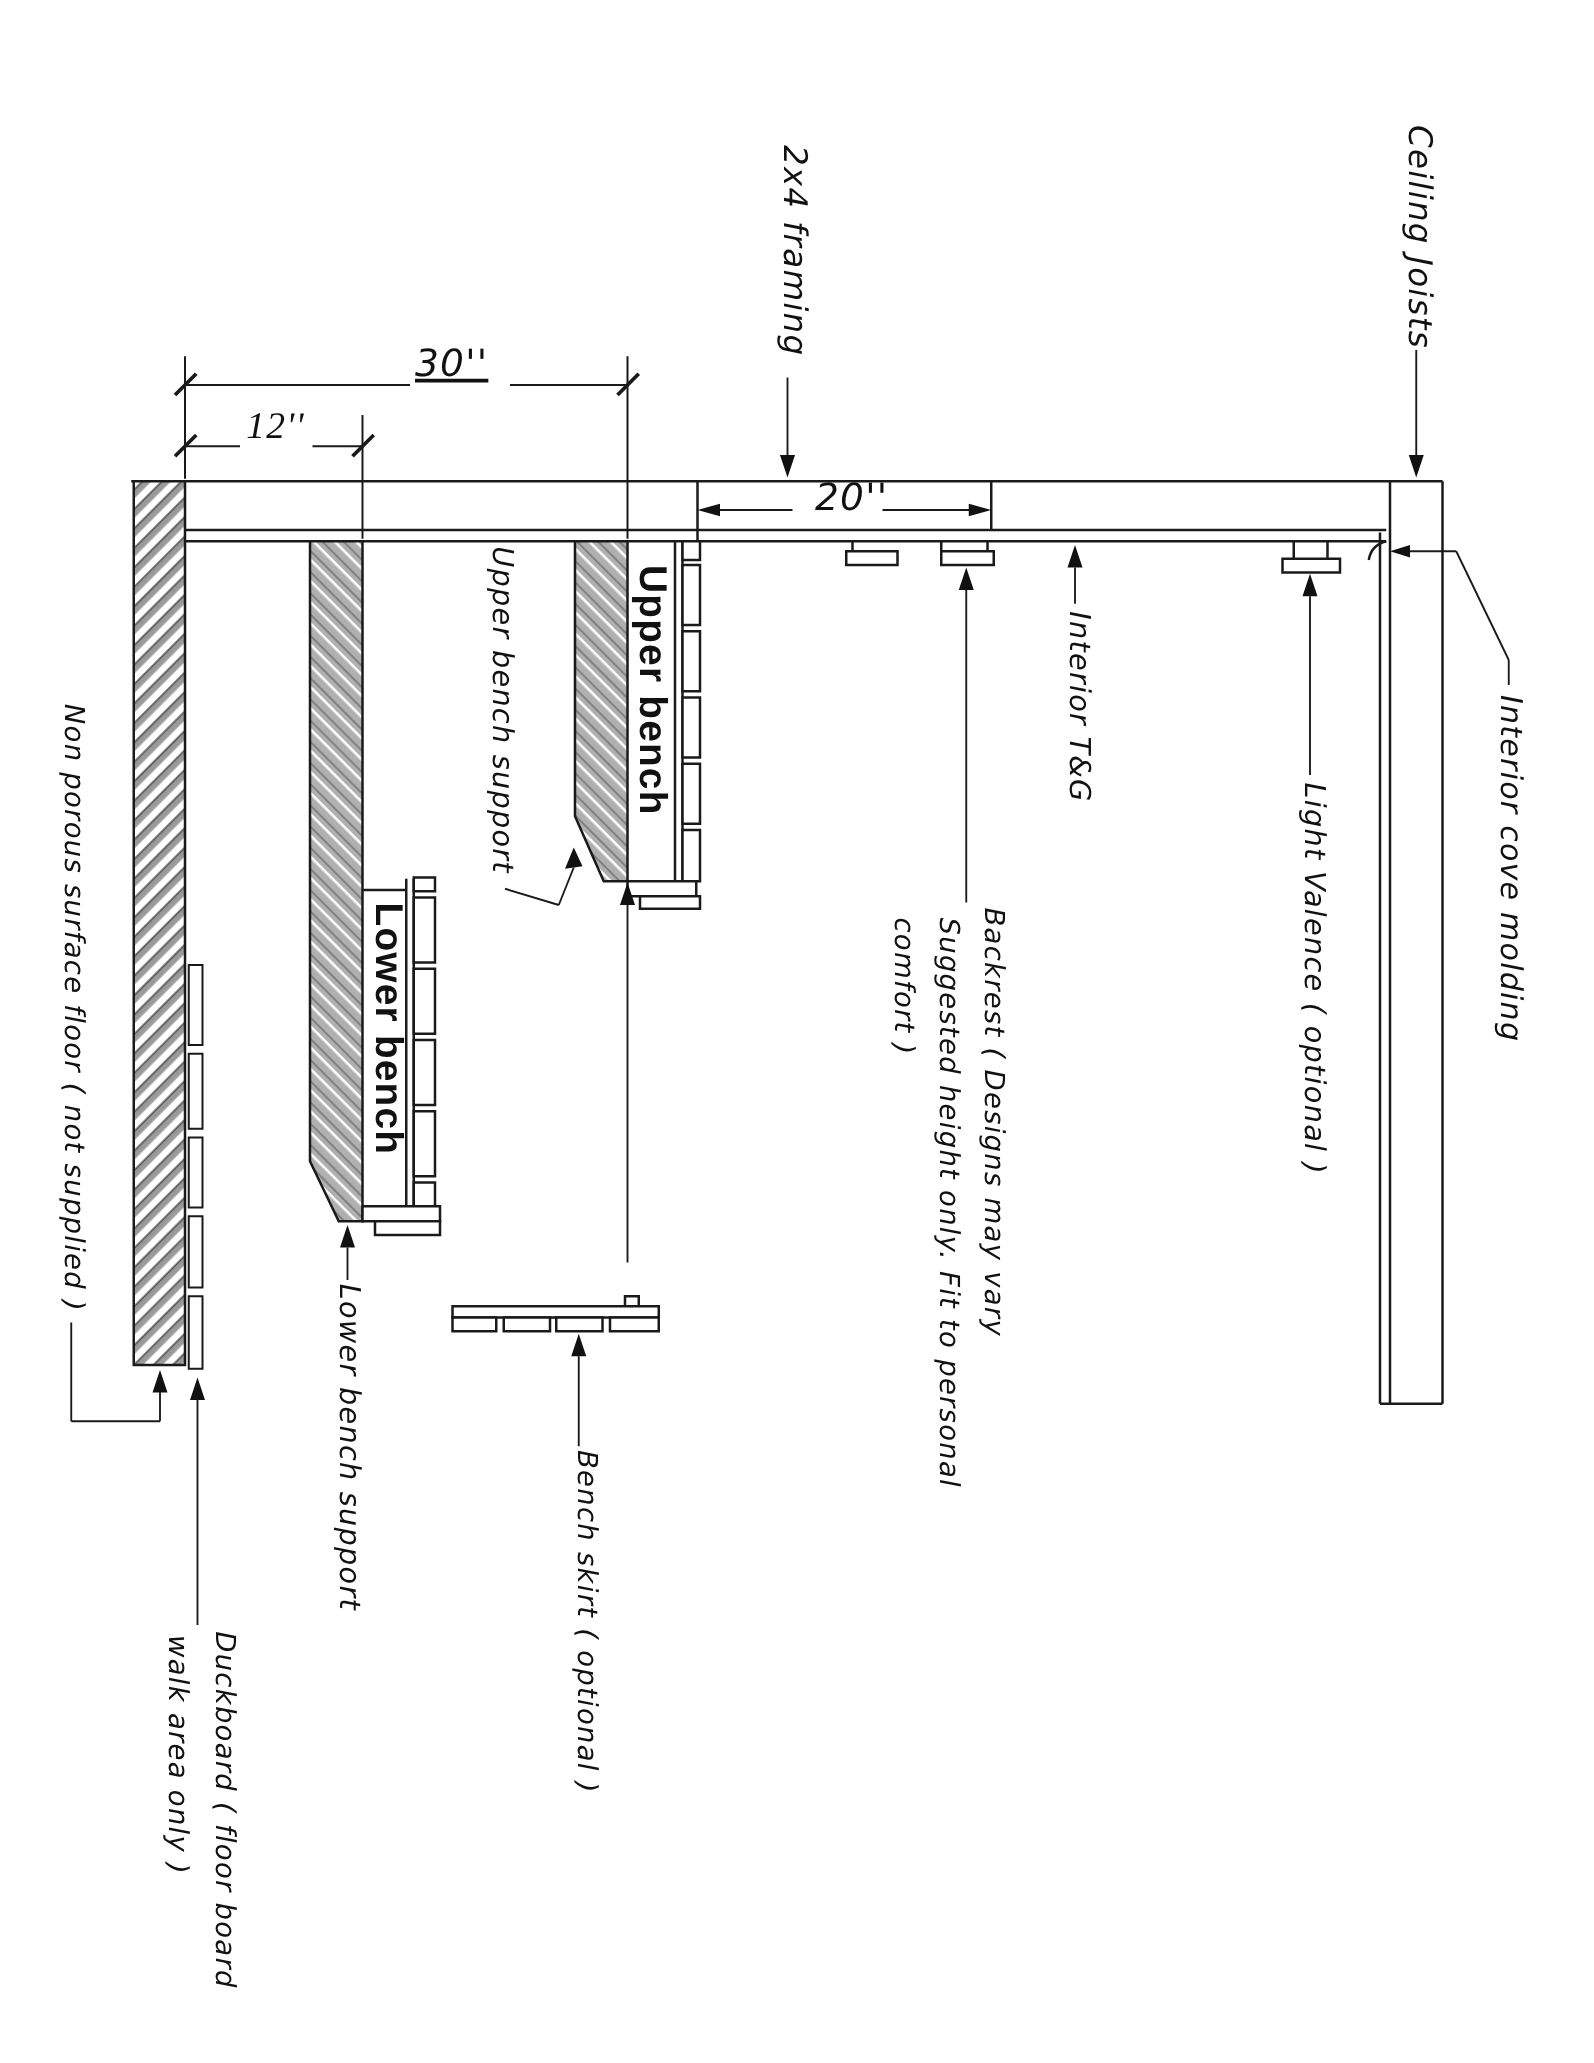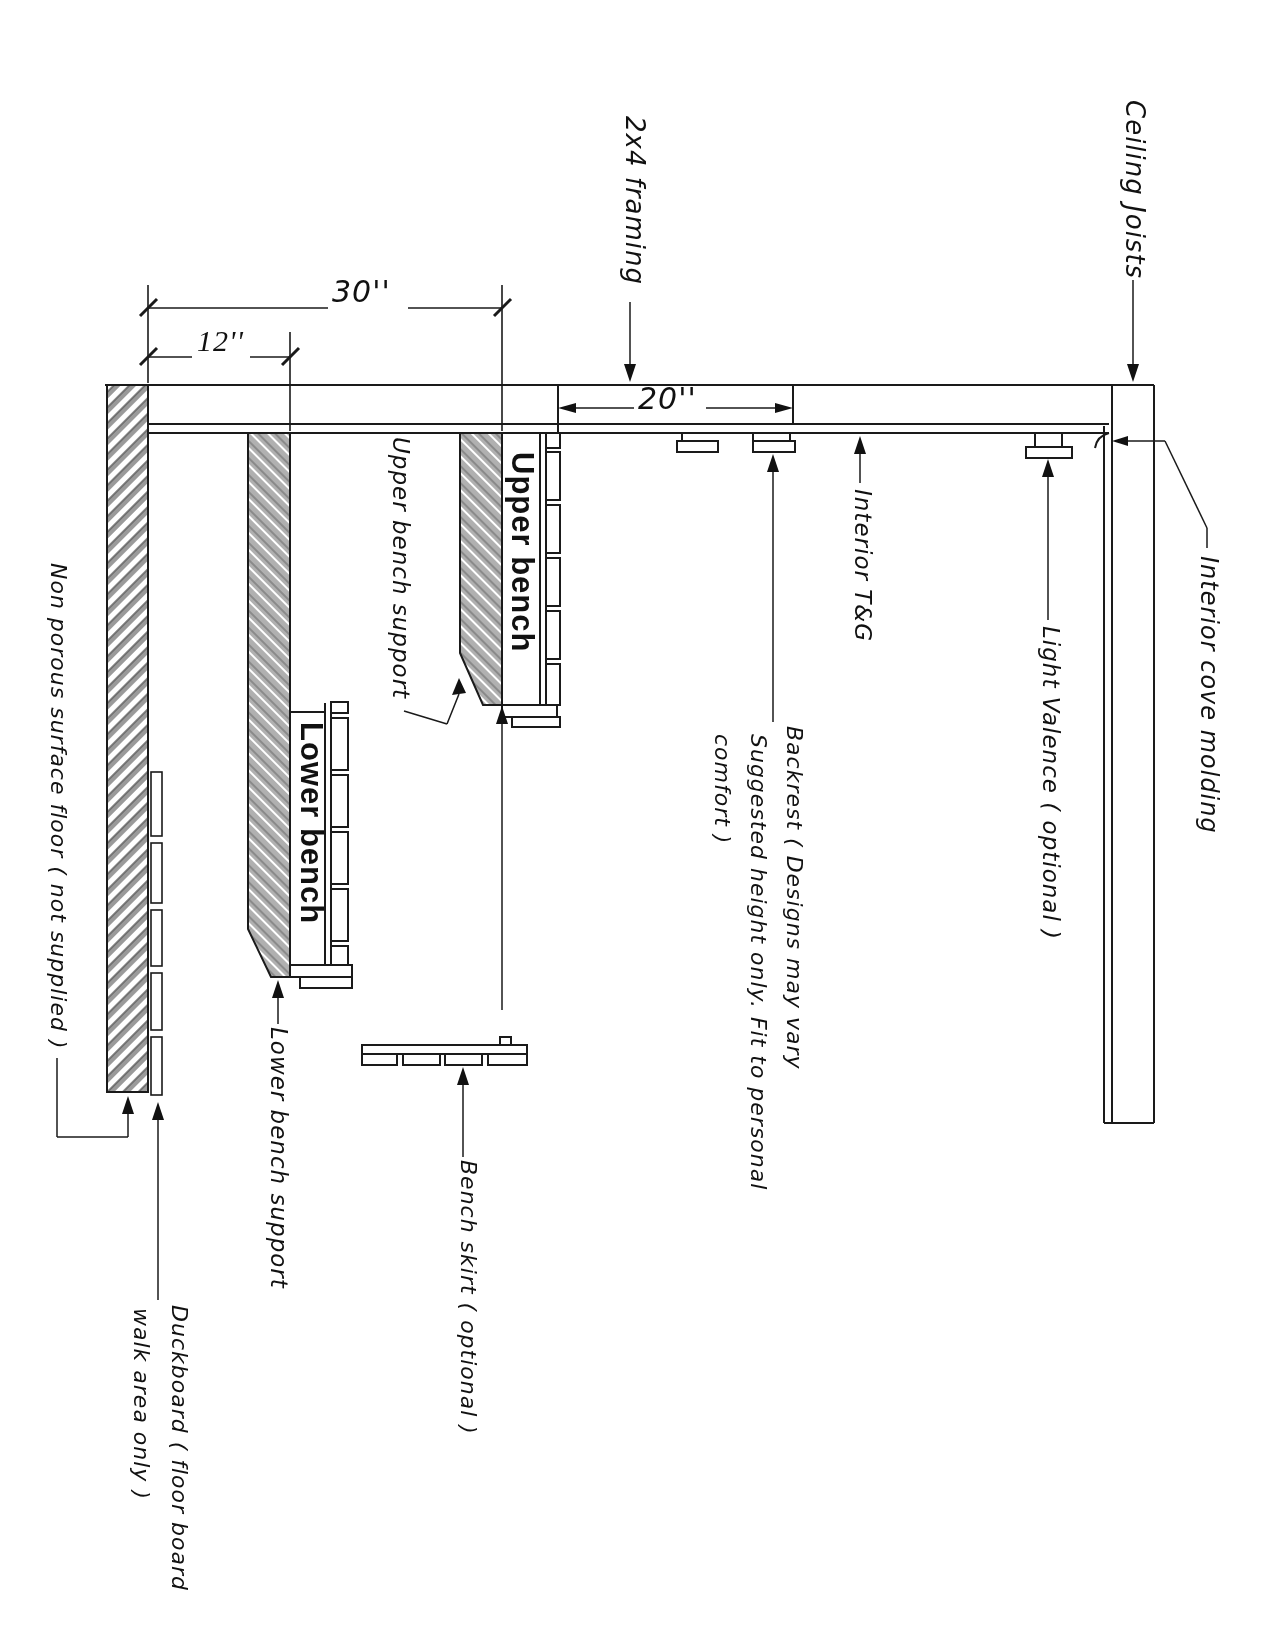--- a/index.html
+++ b/index.html
@@ -204,17 +204,17 @@
 
   <div class="rot" style="left:291px;top:1027px;">Lower bench support</div>
 
   <div class="rot" style="left:480px;top:1160px;font-size:22px;">Bench skirt ( optional )</div>
 
   <div class="rot" style="left:70px;top:563px;font-size:22px;">Non porous surface floor ( not supplied )</div>
 
   <div class="rot" style="left:191px;top:1305px;font-size:22px;">Duckboard ( floor board</div>
   <div class="rot" style="left:153px;top:1308px;font-size:22px;">walk area only )</div>
 
-  <div class="dim" style="left:332px;top:277px;">30''</div>
+  <div class="dim" style="left:332px;top:277px;text-decoration:underline;">30''</div>
   <div class="dim" style="left:197px;top:326px;font-family:Liberation Serif, serif;">12''</div>
-  <div class="dim" style="left:638px;top:384px;text-align:right;">20''</div>
+  <div class="dim" style="left:652px;top:384px;text-align:right;">20''</div>
 
 </div>
 
 </body></html>

